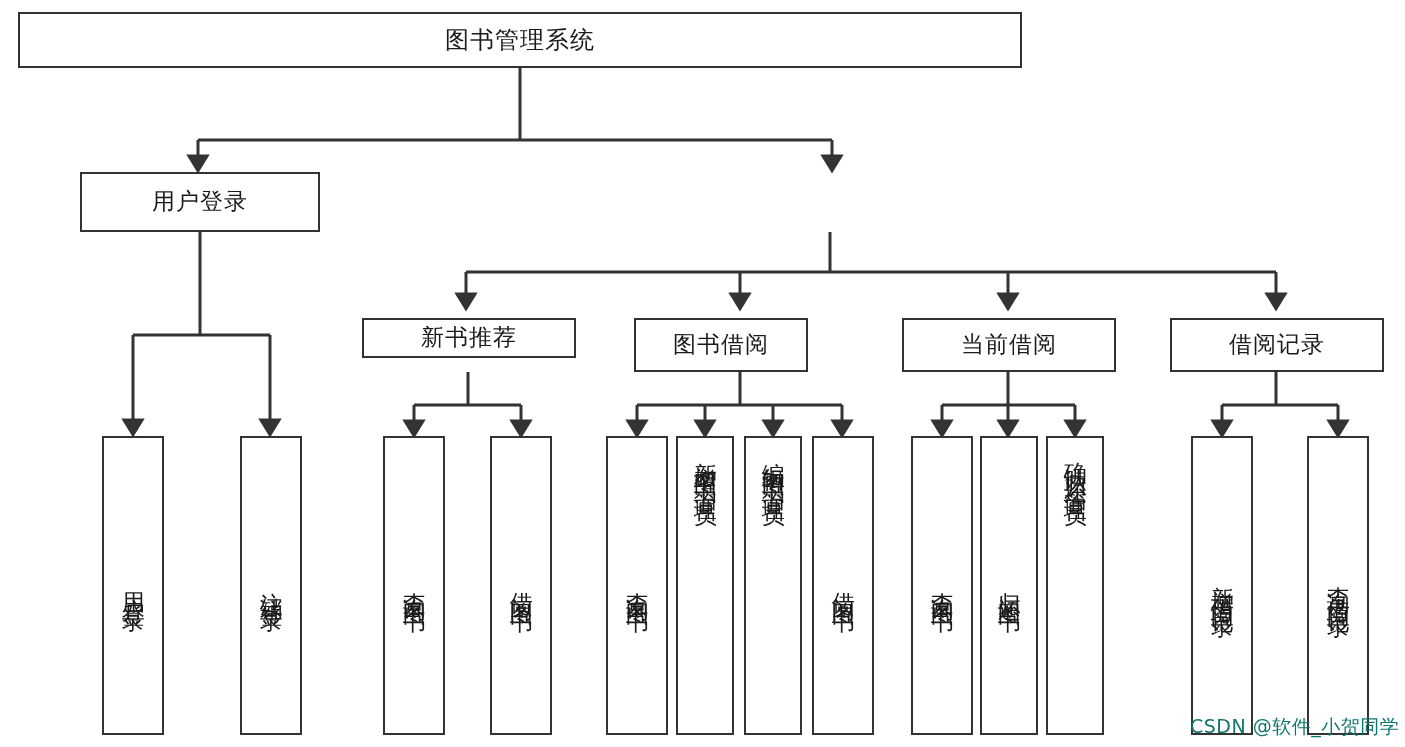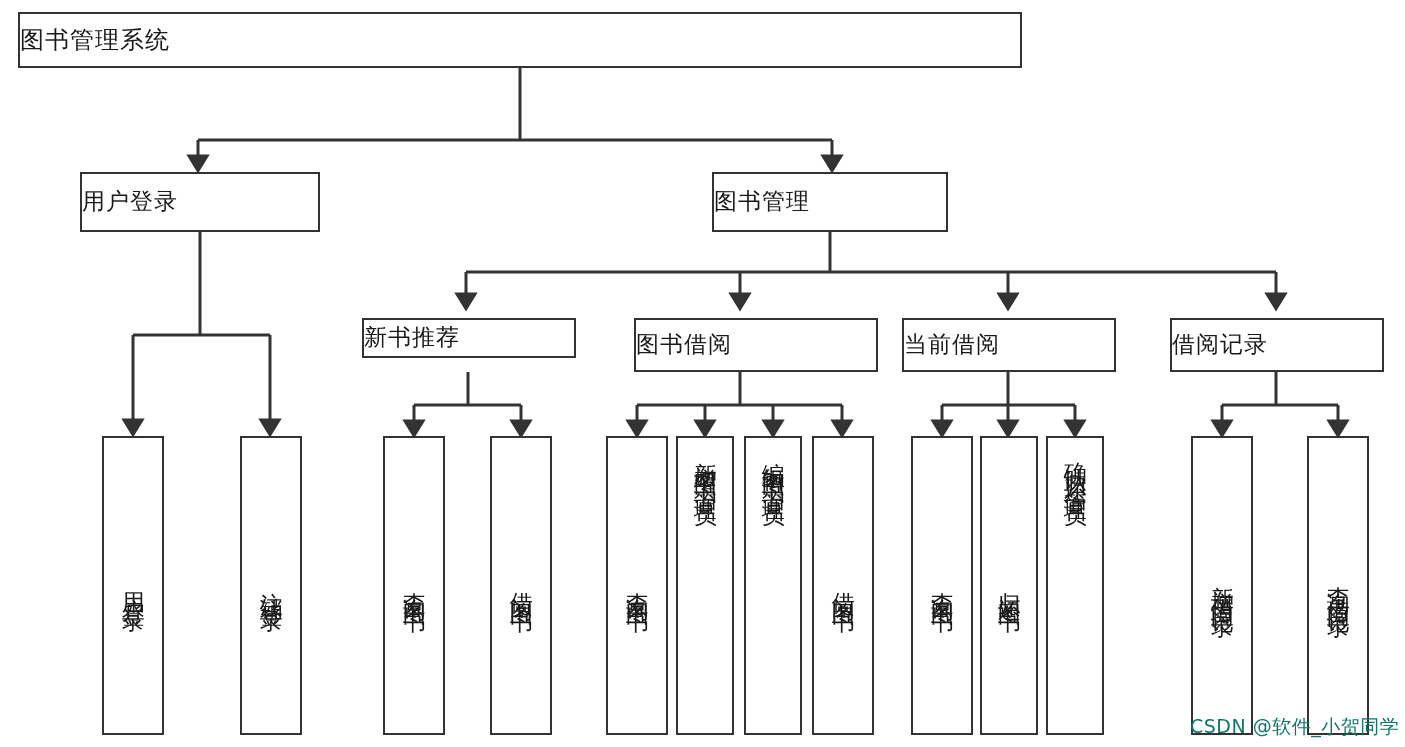--- a/index.html
+++ b/index.html
@@ -25,20 +25,21 @@
     height: 747px;
     pointer-events: none;
   }
   .node {
     position: absolute;
     box-sizing: border-box;
     border: 2.5px solid #333333;
     background: #ffffff;
     display: flex;
     align-items: center;
+    justify-content: center;
     color: #1a1a1a;
   }
   .node-label {
     display: block;
     text-align: center;
     line-height: 1.18;
     color: #1a1a1a;
   }
   
   .node.horiz .node-label {
@@ -129,28 +130,25 @@
     </g>
   </svg>
 
   <div class="node horiz root" style="left:18px; top:12px; width:1004px; height:56px;">
     <span class="node-label">图书管理系统</span>
   </div>
 
   <div class="node horiz" style="left:80px; top:172px; width:240px; height:60px;">
     <span class="node-label">用户登录</span>
   </div>
-  <div class="node horiz" style="left:712px; top:172px; width:236px; height:60px;">
-    <span class="node-label">图书管理</span>
-  </div>
 
   <div class="node horiz" style="left:362px; top:318px; width:214px; height:40px;">
     <span class="node-label">新书推荐</span>
   </div>
-  <div class="node horiz" style="left:634px; top:318px; width:244px; height:54px;">
+  <div class="node horiz" style="left:634px; top:318px; width:174px; height:54px;">
     <span class="node-label">图书借阅</span>
   </div>
   <div class="node horiz" style="left:1170px; top:318px; width:214px; height:54px;">
     <span class="node-label">借阅记录</span>
   </div>
   <div class="node horiz" style="left:902px; top:318px; width:214px; height:54px;">
     <span class="node-label">当前借阅</span>
   </div>
 
   <div class="node vert" style="left:102px; top:436px; width:62px; height:299px;">

